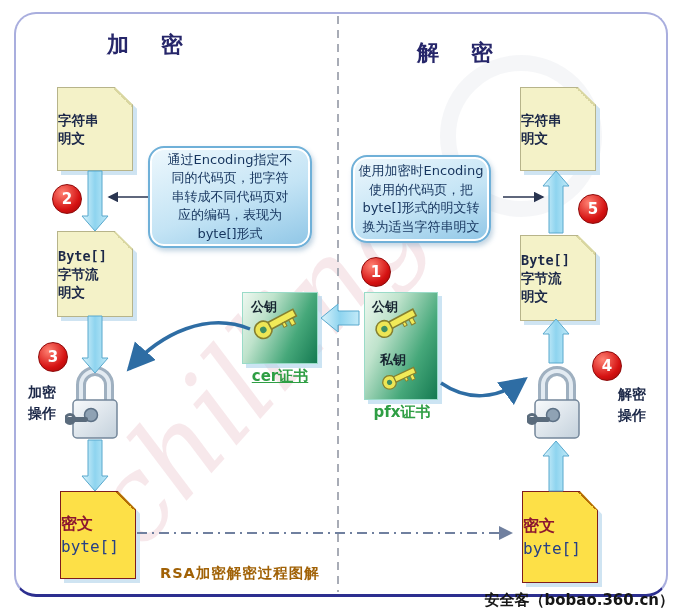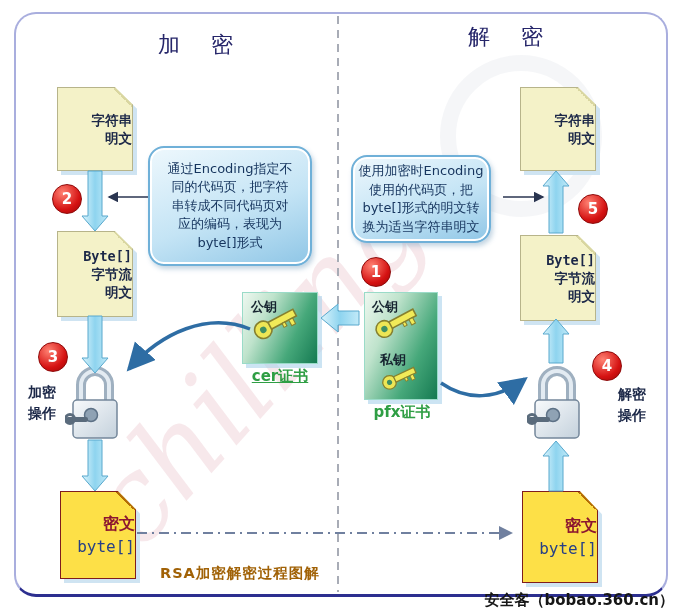--- a/index.html
+++ b/index.html
@@ -1,33 +1,33 @@
 <!DOCTYPE html>
 <html><head>
 <meta charset="utf-8">
 <style>
   html,body{margin:0;padding:0;background:#fff;}
   #stage{position:relative;width:682px;height:608px;background:#ffffff;overflow:hidden;
          font-family:"DejaVu Sans","Liberation Sans",sans-serif;}
   .frame{position:absolute;left:14px;top:12px;width:650px;height:580px;border:2px solid #a9aede;
          border-bottom:3px solid #2c2f8f;border-radius:22px;}
-  .title{position:absolute;width:150px;text-align:right;font-size:22px;font-weight:normal;
+  .title{position:absolute;width:150px;text-align:left;font-size:22px;font-weight:bold;
          color:#26266a;letter-spacing:12px;text-indent:12px;}
   .wm-chilling{position:absolute;left:255px;top:365px;transform:translate(-50%,-50%) rotate(-48deg);
          font-family:"DejaVu Serif",serif;font-style:italic;font-size:115px;
          color:rgba(228,178,190,0.30);white-space:nowrap;}
   .wm-ring{position:absolute;left:440px;top:55px;width:130px;height:130px;border-radius:50%;
          border:16px solid rgba(195,200,212,0.16);}
   
   .docwrap{position:absolute;}
   .paper-shadow,.paper{position:absolute;left:0;top:0;width:100%;height:100%;
          clip-path:polygon(0 0,76% 0,100% 21%,100% 100%,0 100%);}
   .paper-shadow{left:4px;top:4px;background:#cfe4f2;}
   .paper{background:#f4f2c8;border:1px solid #b7b48a;box-sizing:border-box;
-         display:flex;flex-direction:column;justify-content:center;align-items:flex-end;}
+         display:flex;flex-direction:column;justify-content:center;align-items:flex-start;}
   .paper .fold{position:absolute;right:0;top:0;width:19px;height:19px;
          background:linear-gradient(225deg,#d9d6a0 50%,rgba(0,0,0,0) 50%);}
   .paper .ln{font-size:13.5px;font-weight:600;color:#1c2848;line-height:18px;}
   .paper .mono{font-family:"DejaVu Sans Mono",monospace;}
   .orange .paper{background:#fde047;border:1px solid #7f1d1d;}
   .orange .paper .fold{background:linear-gradient(225deg,#b36b05 50%,rgba(0,0,0,0) 50%);}
   .orange .cipher1{font-size:16px;font-weight:bold;color:#8c1630;line-height:23px;}
   .orange .cipher2{font-size:16px;color:#274086;line-height:23px;font-family:"DejaVu Sans Mono",monospace;}
   
   .callout{position:absolute;border-radius:16px;border:2px solid #6fb0d8;
@@ -59,21 +59,21 @@
 </head>
 <body>
 
 <div id="stage">
 
   <div class="wm-chilling">chilling</div>
   <div class="wm-ring"></div>
   <div class="frame"></div>
 
   <div class="title" style="left:95px;top:30px;">加 密</div>
-  <div class="title" style="left:405px;top:22px;">解 密</div>
+  <div class="title" style="left:405px;top:38px;">解 密</div>
 
   <div class="docwrap" style="left:57px;top:87px;width:76px;height:84px;">
     <div class="paper-shadow"></div>
     <div class="paper">
       <div class="fold"></div>
       <div class="ln">字符串</div>
       <div class="ln">明文</div>
     </div>
   </div>
 
@@ -117,21 +117,21 @@
 
   <div class="docwrap orange" style="left:522px;top:491px;width:76px;height:92px;">
     <div class="paper-shadow"></div>
     <div class="paper">
       <div class="fold"></div>
       <div class="cipher1">密文</div>
       <div class="cipher2">byte[]</div>
     </div>
   </div>
 
-  <div class="callout" style="left:148px;top:146px;width:164px;height:120px;">
+  <div class="callout" style="left:148px;top:146px;width:164px;height:102px;">
     <div>通过Encoding指定不</div>
     <div>同的代码页，把字符</div>
     <div>串转成不同代码页对</div>
     <div>应的编码，表现为</div>
     <div>byte[]形式</div>
   </div>
 
   <div class="callout" style="left:351px;top:155px;width:140px;height:88px;">
     <div>使用加密时Encoding</div>
     <div>使用的代码页，把</div>

